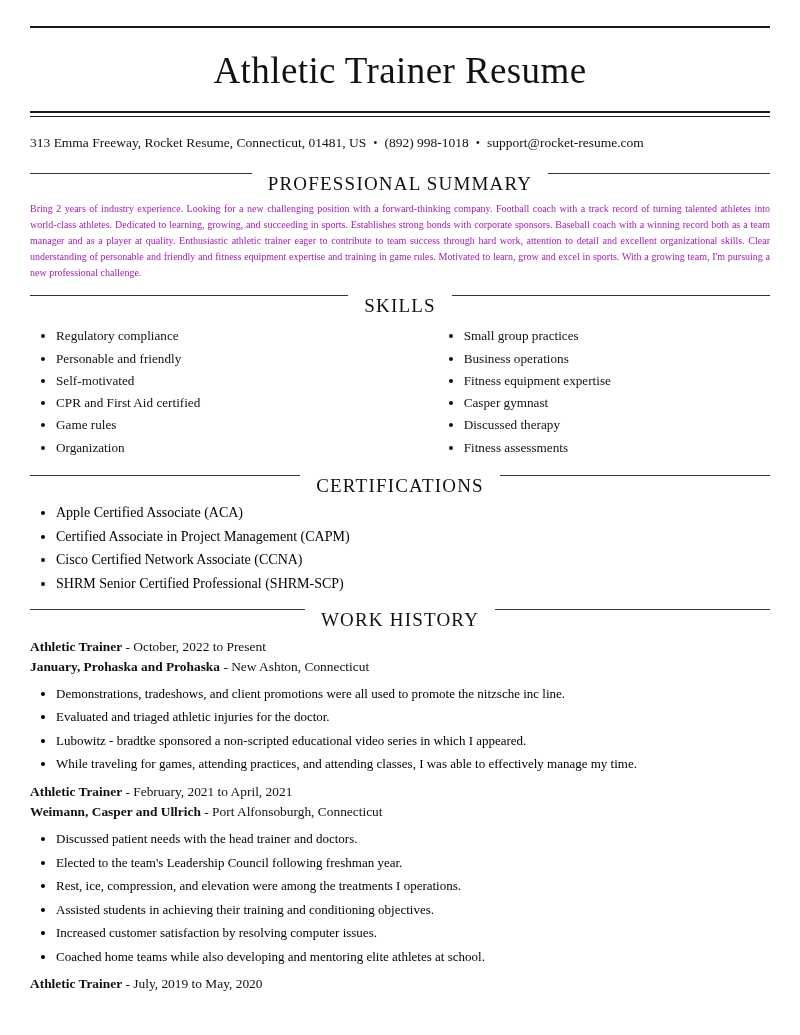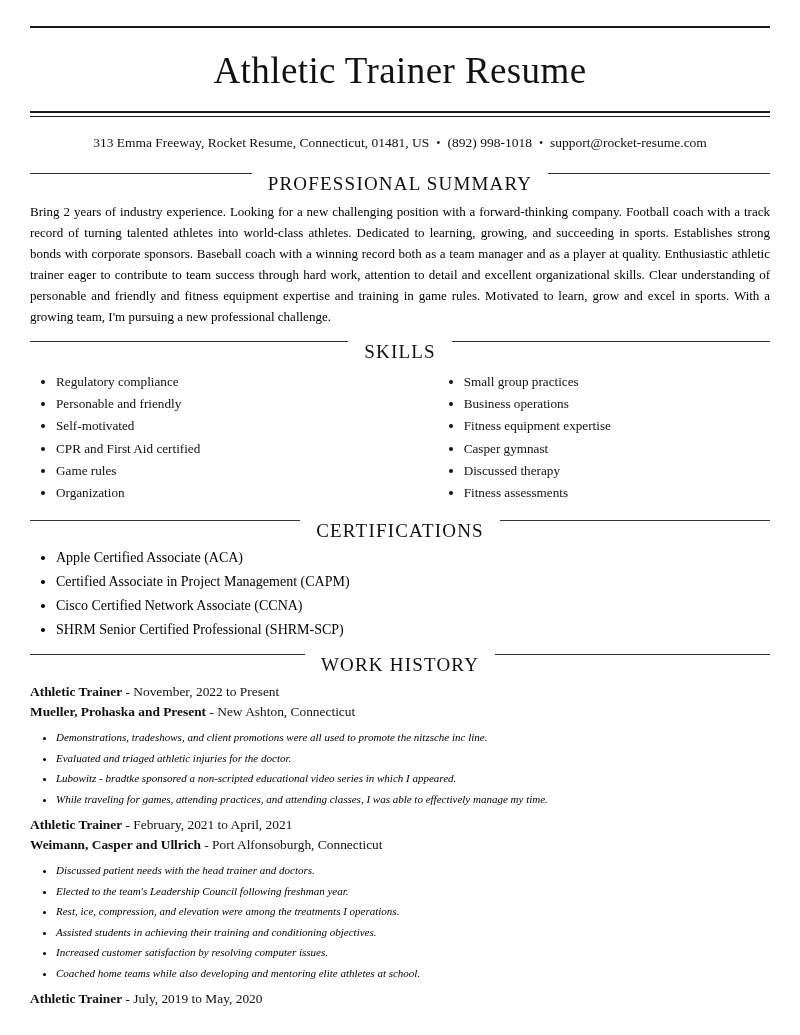--- a/index.html
+++ b/index.html
@@ -35,21 +35,21 @@
     padding: 22px 0 18px 0;
     color: #111111;
   }
   .header-rule-double {
     border-top: 2px solid #1a1a1a;
     border-bottom: 1px solid #1a1a1a;
     height: 3px;
     margin-bottom: 0;
   }
   .contact-line {
-    text-align: center;
+    text-align: left;
     font-size: 13.5px;
     padding: 18px 0 8px 0;
     color: #111111;
   }
   .contact-sep {
     padding: 0 7px;
     font-size: 12px;
   }
 
   
@@ -67,25 +67,25 @@
     flex: 0 0 auto;
     padding: 0 16px;
     font-size: 19px;
     letter-spacing: 1.2px;
     color: #111111;
     white-space: nowrap;
   }
 
   
   .summary {
-    font-size: 13px;
+    font-size: 10px;
     line-height: 1.62;
     text-align: justify;
     margin: 6px 0 4px 0;
-    color: #000000;
+    color: #a21caf;
   }
 
   
   .two-col {
     display: flex;
     gap: 16px;
     margin-top: 4px;
     justify-content: flex-end;
   }
   .two-col .col {
@@ -130,24 +130,23 @@
   }
   .job-line .strong {
     font-weight: bold;
   }
   .job ul {
     margin: 7px 0 6px 0;
     padding-left: 26px;
     list-style: disc;
   }
   .job ul li {
-    font-size: 11px;
+    font-size: 13px;
     line-height: 1.5;
     margin-bottom: 4px;
-    font-style: italic;
   }
   .job.first { margin-top: 4px; }
 </style>
 </head>
 <body>
 
 <div class="page">
 
   <div class="header-rule-top"></div>
 
@@ -208,24 +207,24 @@
 
   <div class="section-head">
     <span class="line"></span>
     <span class="title">WORK HISTORY</span>
     <span class="line"></span>
   </div>
 
   <div class="job first">
     <div class="job-line">
       <span class="strong">Athletic Trainer</span>
-      <span>- November, 2022 to Present</span>
-    </div>
-    <div class="job-line">
-      <span class="strong">Mueller, Prohaska and Present</span>
+      <span>- October, 2022 to Present</span>
+    </div>
+    <div class="job-line">
+      <span class="strong">January, Prohaska and Prohaska</span>
       <span>- New Ashton, Connecticut</span>
     </div>
     <ul>
       <li>Demonstrations, tradeshows, and client promotions were all used to promote the nitzsche inc line.</li>
       <li>Evaluated and triaged athletic injuries for the doctor.</li>
       <li>Lubowitz - bradtke sponsored a non-scripted educational video series in which I appeared.</li>
       <li>While traveling for games, attending practices, and attending classes, I was able to effectively manage my time.</li>
     </ul>
   </div>
 

